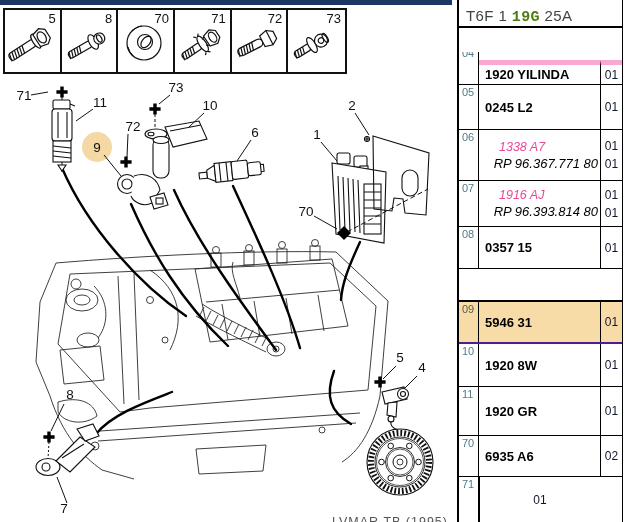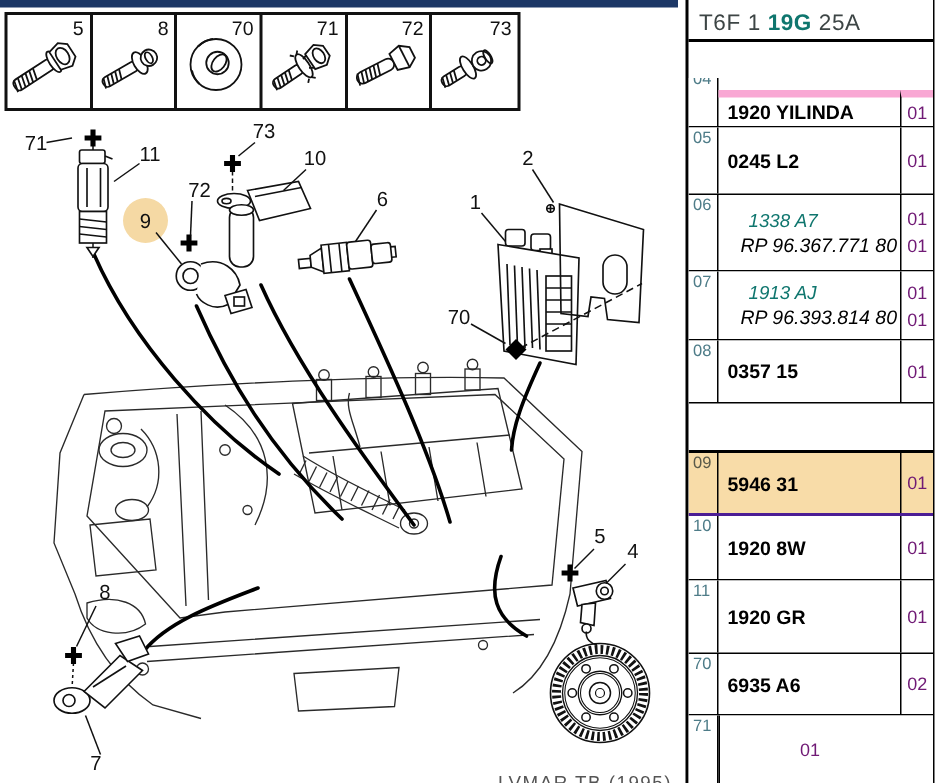--- a/index.html
+++ b/index.html
@@ -20,28 +20,28 @@
   .ln{stroke:#111;stroke-width:1;fill:none;}
   .part{stroke:#111;stroke-width:1.1;fill:#fff;}
   .bay{stroke:#2a2a2a;stroke-width:.9;fill:none;}
   .lead{stroke:#000;stroke-width:2.4;fill:none;stroke-linecap:round;}
   .cross{fill:#000;stroke:none;}
   
   .ptable{position:absolute;left:457px;top:0;width:163px;height:522px;border-left:2px solid #000;
           border-right:1px solid #000;box-sizing:content-box;background:#fff;}
   .thead{position:absolute;left:0;top:0;width:100%;height:28px;border-bottom:2px solid #000;box-sizing:border-box;}
   .thead-text{padding:7px 0 0 7px;font-size:15px;color:#3d4545;letter-spacing:.4px;}
-  .thead-text .b{font-weight:bold;color:#0f766e;}
+  .thead-text .b{font-weight:bold;color:#4d7c0f;font-family:Liberation Mono, monospace;}
   .rows{position:absolute;left:0;top:52px;width:100%;height:470px;overflow:hidden;}
   .trow{display:grid;grid-template-columns:20px 1fr 22px;border-bottom:1px solid #000;box-sizing:border-box;position:relative;background:#fff;}
   .tidx{font-size:11px;color:#4E7C88;padding:1px 0 0 3px;border-right:1px solid #000;}
   .tdesc{font-weight:bold;font-size:13px;color:#000;display:flex;align-items:center;padding-left:6px;}
-  .tqty{border-left:1px solid #000;font-size:12px;color:#701a75;display:flex;align-items:center;justify-content:center;}
+  .tqty{border-left:1px solid #000;font-size:12px;color:#0f172a;display:flex;align-items:center;justify-content:center;}
   .twol{flex-direction:column;align-items:stretch;justify-content:center;font-weight:normal;gap:2px;}
-  .ref{font-style:italic;color:#0f766e;font-size:12.5px;padding-left:14px;}
+  .ref{font-style:italic;color:#ec4899;font-size:12.5px;padding-left:14px;}
   .rp{font-style:italic;font-weight:normal;color:#000;font-size:13px;text-align:right;padding-right:2px;}
   .tqty.twocol{flex-direction:column;justify-content:center;gap:4px;}
   .partial .tidx span{display:block;margin-top:-6px;}
   .partial .tdesc,.partial .tqty{margin-top:8px;border-top:5px solid #f9a8d4;}
   .hl{background:#F8DCA8;border-top:2px solid #000;border-bottom:2px solid #4c1d95;margin-top:31px;}
   .hl .tidx{color:#5a5a4a;}
   .row72{border-bottom:none;}
   
   .caption{position:absolute;left:332px;top:512px;width:130px;height:10px;overflow:hidden;}
   .caption span{display:block;margin-top:3px;font-size:12.5px;color:#555;letter-spacing:1px;}
@@ -359,21 +359,21 @@
         </div>
         <div class="tqty twocol">
           <div>01</div>
           <div>01</div>
         </div>
       </div>
 
       <div class="trow" style="height:46px">
         <div class="tidx">07</div>
         <div class="tdesc twol">
-          <div class="ref">1913 AJ</div>
+          <div class="ref">1916 AJ</div>
           <div class="rp">RP 96.393.814 80</div>
         </div>
         <div class="tqty twocol">
           <div>01</div>
           <div>01</div>
         </div>
       </div>
 
       <div class="trow" style="height:42px">
         <div class="tidx">08</div>

